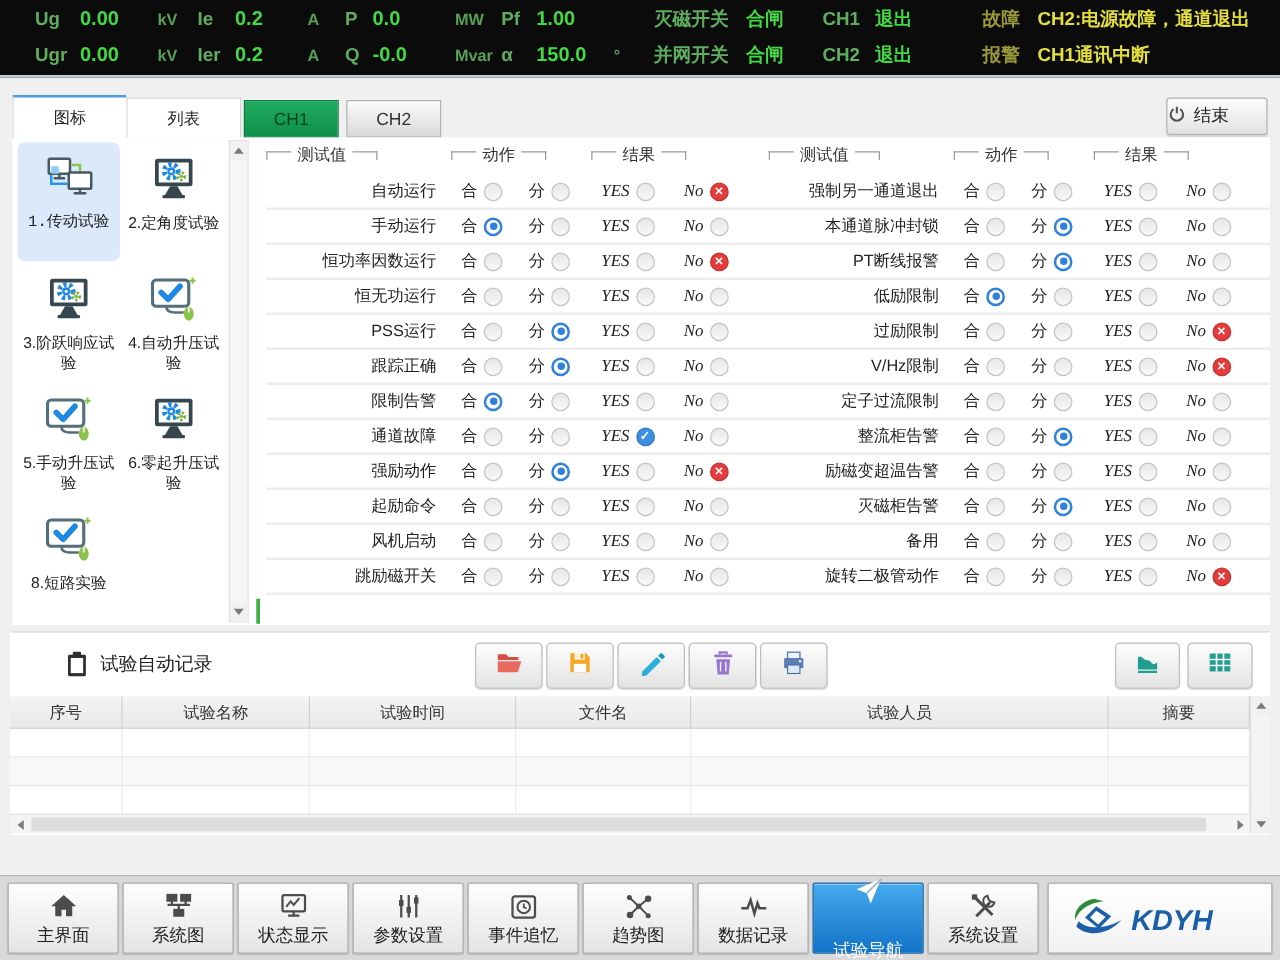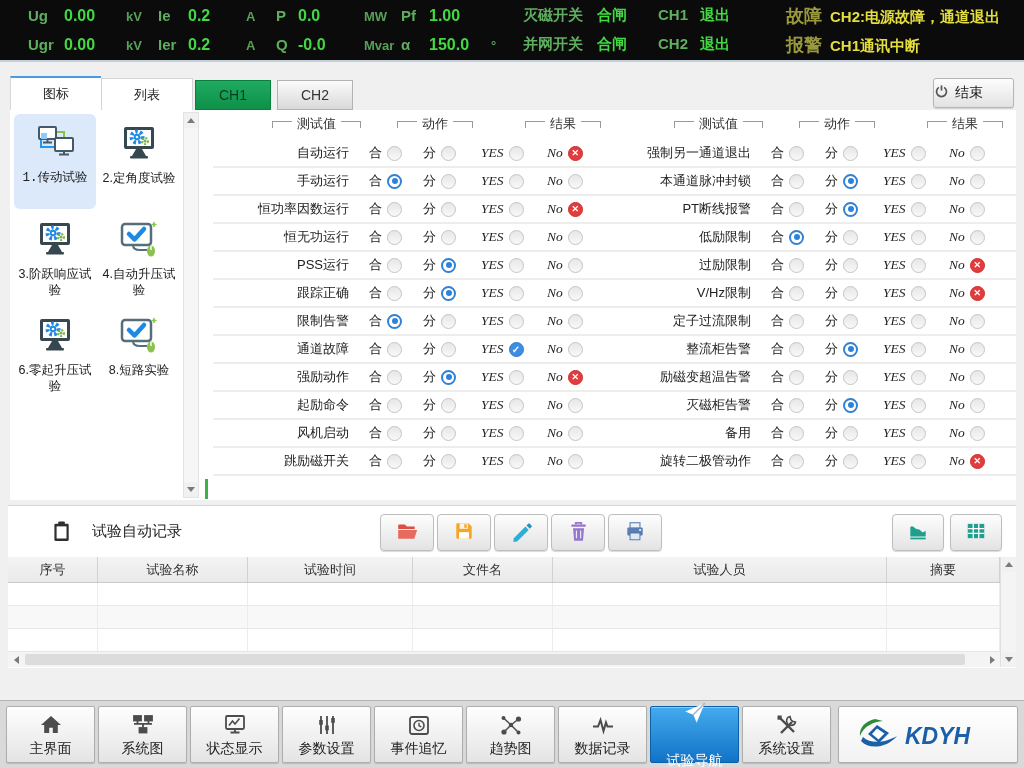--- a/index.html
+++ b/index.html
@@ -11,21 +11,21 @@
   .tb-row{display:flex;align-items:center;height:29px;padding-left:28px;}
   .tb-cell{display:flex;align-items:baseline;}
   .tb-cell .lb{color:#5fae5f;font-weight:bold;font-size:15px;}
   .tb-cell .val{color:#43d943;font-weight:bold;font-size:16px;}
   .tb-cell .un{color:#57a057;font-weight:bold;font-size:13px;}
   .m0{width:130px}.m1{width:118px}.m2{width:125px}.m3{width:122px}
   .m0 .lb{width:36px}.m1 .lb{width:30px}.m2 .lb{width:22px}.m3 .lb{width:28px}
   .m0 .val{width:62px}.m1 .val{width:58px}.m2 .val{width:66px}.m3 .val{width:62px}
   .tb-sw{width:135px}.tb-sw .lb{width:74px}
   .tb-ch{width:128px}.tb-ch .lb{width:42px}
-  .tb-al .lb{color:#9a9a3c;font-size:18px;width:44px;font-weight:bold}
+  .tb-al .lb{color:#9a9a3c;font-size:15px;width:44px;font-weight:bold}
   .tb-al .val{color:#e3de3e;font-size:15px;}
   
   .vtab{position:absolute;top:76px;height:34px;background:#fff;box-sizing:border-box;
         display:flex;align-items:center;justify-content:center;font-size:13px;color:#222;cursor:default;}
   .vtab.active{left:10px;width:91px;border-top:2px solid #4a9be0;border-left:1px solid #d8d8d8;z-index:3;}
   .vtab.plain{left:101px;width:92px;height:32px;top:78px;border:1px solid #d4d4d4;border-bottom:none;}
   .chtab{position:absolute;top:80px;height:30px;box-sizing:border-box;display:flex;align-items:center;justify-content:center;font-size:14px;}
   .chtab.on{background:linear-gradient(#1fab60,#0e9049);border:1px solid #0b7e41;color:#063;color:#0a3d22;}
   .chtab.off{background:linear-gradient(#fbfbfb,#d9d9d9);border:1px solid #b3b3b3;color:#333;}
   .end-btn{position:absolute;left:933px;top:78px;width:81px;height:30px;box-sizing:border-box;
@@ -44,41 +44,41 @@
   .tri-dn{width:0;height:0;border-left:4px solid transparent;border-right:4px solid transparent;border-top:5px solid #7a7a7a;}
   .tri-lf{width:0;height:0;border-top:4px solid transparent;border-bottom:4px solid transparent;border-right:5px solid #7a7a7a;}
   .tri-rt{width:0;height:0;border-top:4px solid transparent;border-bottom:4px solid transparent;border-left:5px solid #7a7a7a;}
   
   .main{position:absolute;left:205px;top:110px;width:811px;height:390px;background:#fff;
         --tcols:148px 54px 58px 66px 62px 14px 148px 54px 58px 66px 62px;}
   .greenbar{position:absolute;left:0px;top:369px;width:3px;height:20px;background:#3faf46;}
   .gh{display:grid;grid-template-columns:var(--tcols);height:28px;margin:2px 0 0 8px;}
   .gh .c-name{grid-column:1}.gh .c-act{grid-column:2/4}.gh .c-res{grid-column:4/6}
   .gh .c-name2{grid-column:7}.gh .c-act2{grid-column:8/10}.gh .c-res2{grid-column:10/12}
-  .grp{display:flex;justify-content:flex-end;height:24px;}
+  .grp{display:flex;justify-content:flex-start;height:24px;}
   .grp .tick{height:7px;width:20px;border-top:1px solid #9a9a9a;margin-top:9px;box-sizing:border-box;}
   .grp .tick.l{border-left:1px solid #9a9a9a;}
   .grp .tick.r{border-right:1px solid #9a9a9a;}
   .grp .t{font-size:13px;color:#333;padding:0 5px;line-height:24px;}
   .trow{display:grid;grid-template-columns:var(--tcols);height:28px;box-sizing:border-box;
         border-bottom:2px solid #ededed;margin-left:8px;align-items:center;}
   .cell-name{text-align:right;padding-right:12px;font-size:13px;color:#222;white-space:nowrap;}
   .cell-ctl{display:flex;align-items:center;gap:5px;padding-left:8px;font-size:13px;color:#222;}
   .cell-ctl .res-lb{font-style:italic;font-family:"Liberation Serif",serif;font-size:13.5px;}
   .radio{width:15px;height:15px;border-radius:50%;background:linear-gradient(#e6e6e6,#f9f9f9);
          border:1px solid #c4c4c4;box-sizing:border-box;flex:none;display:flex;align-items:center;justify-content:center;cursor:pointer;}
   .radio.sel{background:#fff;border:2px solid #3081d8;position:relative;}
   .radio.sel::after{content:"";position:absolute;inset:2.5px;border-radius:50%;background:#3081d8;}
   .radio.yes{background:#3d8de2;border:1px solid #2f7ccc;}
   .radio.no{background:#e23c3c;border:1px solid #c93030;}
   .radio.yes::after{content:"✓";color:#fff;font-size:10px;font-weight:bold;}
   .radio.no::after{content:"✕";color:#fff;font-size:9px;font-weight:bold;}
   
   .rec{position:absolute;left:8px;top:505px;width:1008px;height:163px;background:#fff;border-top:1px solid #d5d5d5;box-sizing:border-box;}
-  .rec-head{position:absolute;left:0;top:0;width:100%;height:50px;display:flex;align-items:center;gap:12px;}
+  .rec-head{position:absolute;left:0;top:0;width:100%;height:50px;display:flex;align-items:center;}
   .rec-title{font-size:15px;color:#222;margin-left:8px;}
   .rec-clip{margin-left:42px;display:flex;}
   .rec-toolbar{position:absolute;left:372px;top:8px;display:flex;gap:3px;}
   .rec-right{position:absolute;right:14px;top:8px;display:flex;gap:6px;}
   .rbtn{width:54px;height:37px;background:linear-gradient(#fdfdfd,#e3e3e3);border:1px solid #bdbdbd;border-radius:4px;
         box-sizing:border-box;display:flex;align-items:center;justify-content:center;box-shadow:0 1px 1px rgba(0,0,0,.15);cursor:pointer;}
   .rec-grid{position:absolute;left:0;top:51px;width:992px;}
   .rg-row{display:grid;grid-template-columns:90px 150px 165px 140px 334px 113px;}
   .rg-head{background:linear-gradient(#f4f4f4,#e9e9e9);border-bottom:1px solid #c9c9c9;height:25px;}
   .rg-head .hc{display:flex;align-items:center;justify-content:center;font-size:13px;color:#333;border-right:1px solid #d2d2d2;box-sizing:border-box;}
@@ -265,20 +265,33 @@
               <ellipse cx="34" cy="30" rx="4" ry="5.5" fill="#8bc34a"></ellipse>
               <line x1="34" y1="25" x2="34" y2="29" stroke="#fff" stroke-width="1.4"></line>
               <path d="M37 1 v5 M34.5 3.5 h5" stroke="#8bc34a" stroke-width="1.6"></path>
             </svg>
           </span>
     <span class="slb">4.自动升压试验</span>
         </div>
         <div class="sitem ">
     <span class="sic">
             <svg width="44" height="38" viewBox="0 0 44 38">
+              <rect x="5" y="3" width="29" height="21" rx="3" fill="#fff" stroke="#546e7a" stroke-width="2.5"></rect>
+              <path d="M12 13 l5.5 5.5 L27 8" fill="none" stroke="#1e88e5" stroke-width="4.5" stroke-linecap="round" stroke-linejoin="round"></path>
+              <path d="M16 24 c0 4 3 5 7 5 h7" fill="none" stroke="#546e7a" stroke-width="2"></path>
+              <ellipse cx="34" cy="30" rx="4" ry="5.5" fill="#8bc34a"></ellipse>
+              <line x1="34" y1="25" x2="34" y2="29" stroke="#fff" stroke-width="1.4"></line>
+              <path d="M37 1 v5 M34.5 3.5 h5" stroke="#8bc34a" stroke-width="1.6"></path>
+            </svg>
+          </span>
+    <span class="slb">5.手动升压试验</span>
+        </div>
+        <div class="sitem ">
+    <span class="sic">
+            <svg width="44" height="38" viewBox="0 0 44 38">
               <rect x="7" y="2" width="30" height="22" rx="2" fill="#37474f"></rect>
               <rect x="10" y="5" width="24" height="16" fill="#fff"></rect>
               <path d="M19 24 h6 l4 7 h-14 z" fill="#37474f"></path>
               <rect x="13" y="31" width="18" height="2.5" rx="1" fill="#37474f"></rect>
               <circle cx="20" cy="12" r="5.5" fill="none" stroke="#1e88e5" stroke-width="4" stroke-dasharray="2.5 2.2"></circle>
               <circle cx="20" cy="12" r="3.2" fill="#1e88e5"></circle>
               <circle cx="20" cy="12" r="1.3" fill="#fff"></circle>
               <circle cx="28" cy="16" r="2.8" fill="none" stroke="#7cb342" stroke-width="2.4" stroke-dasharray="1.8 1.5"></circle>
               <circle cx="28" cy="16" r="1.3" fill="#7cb342"></circle>
             </svg>

